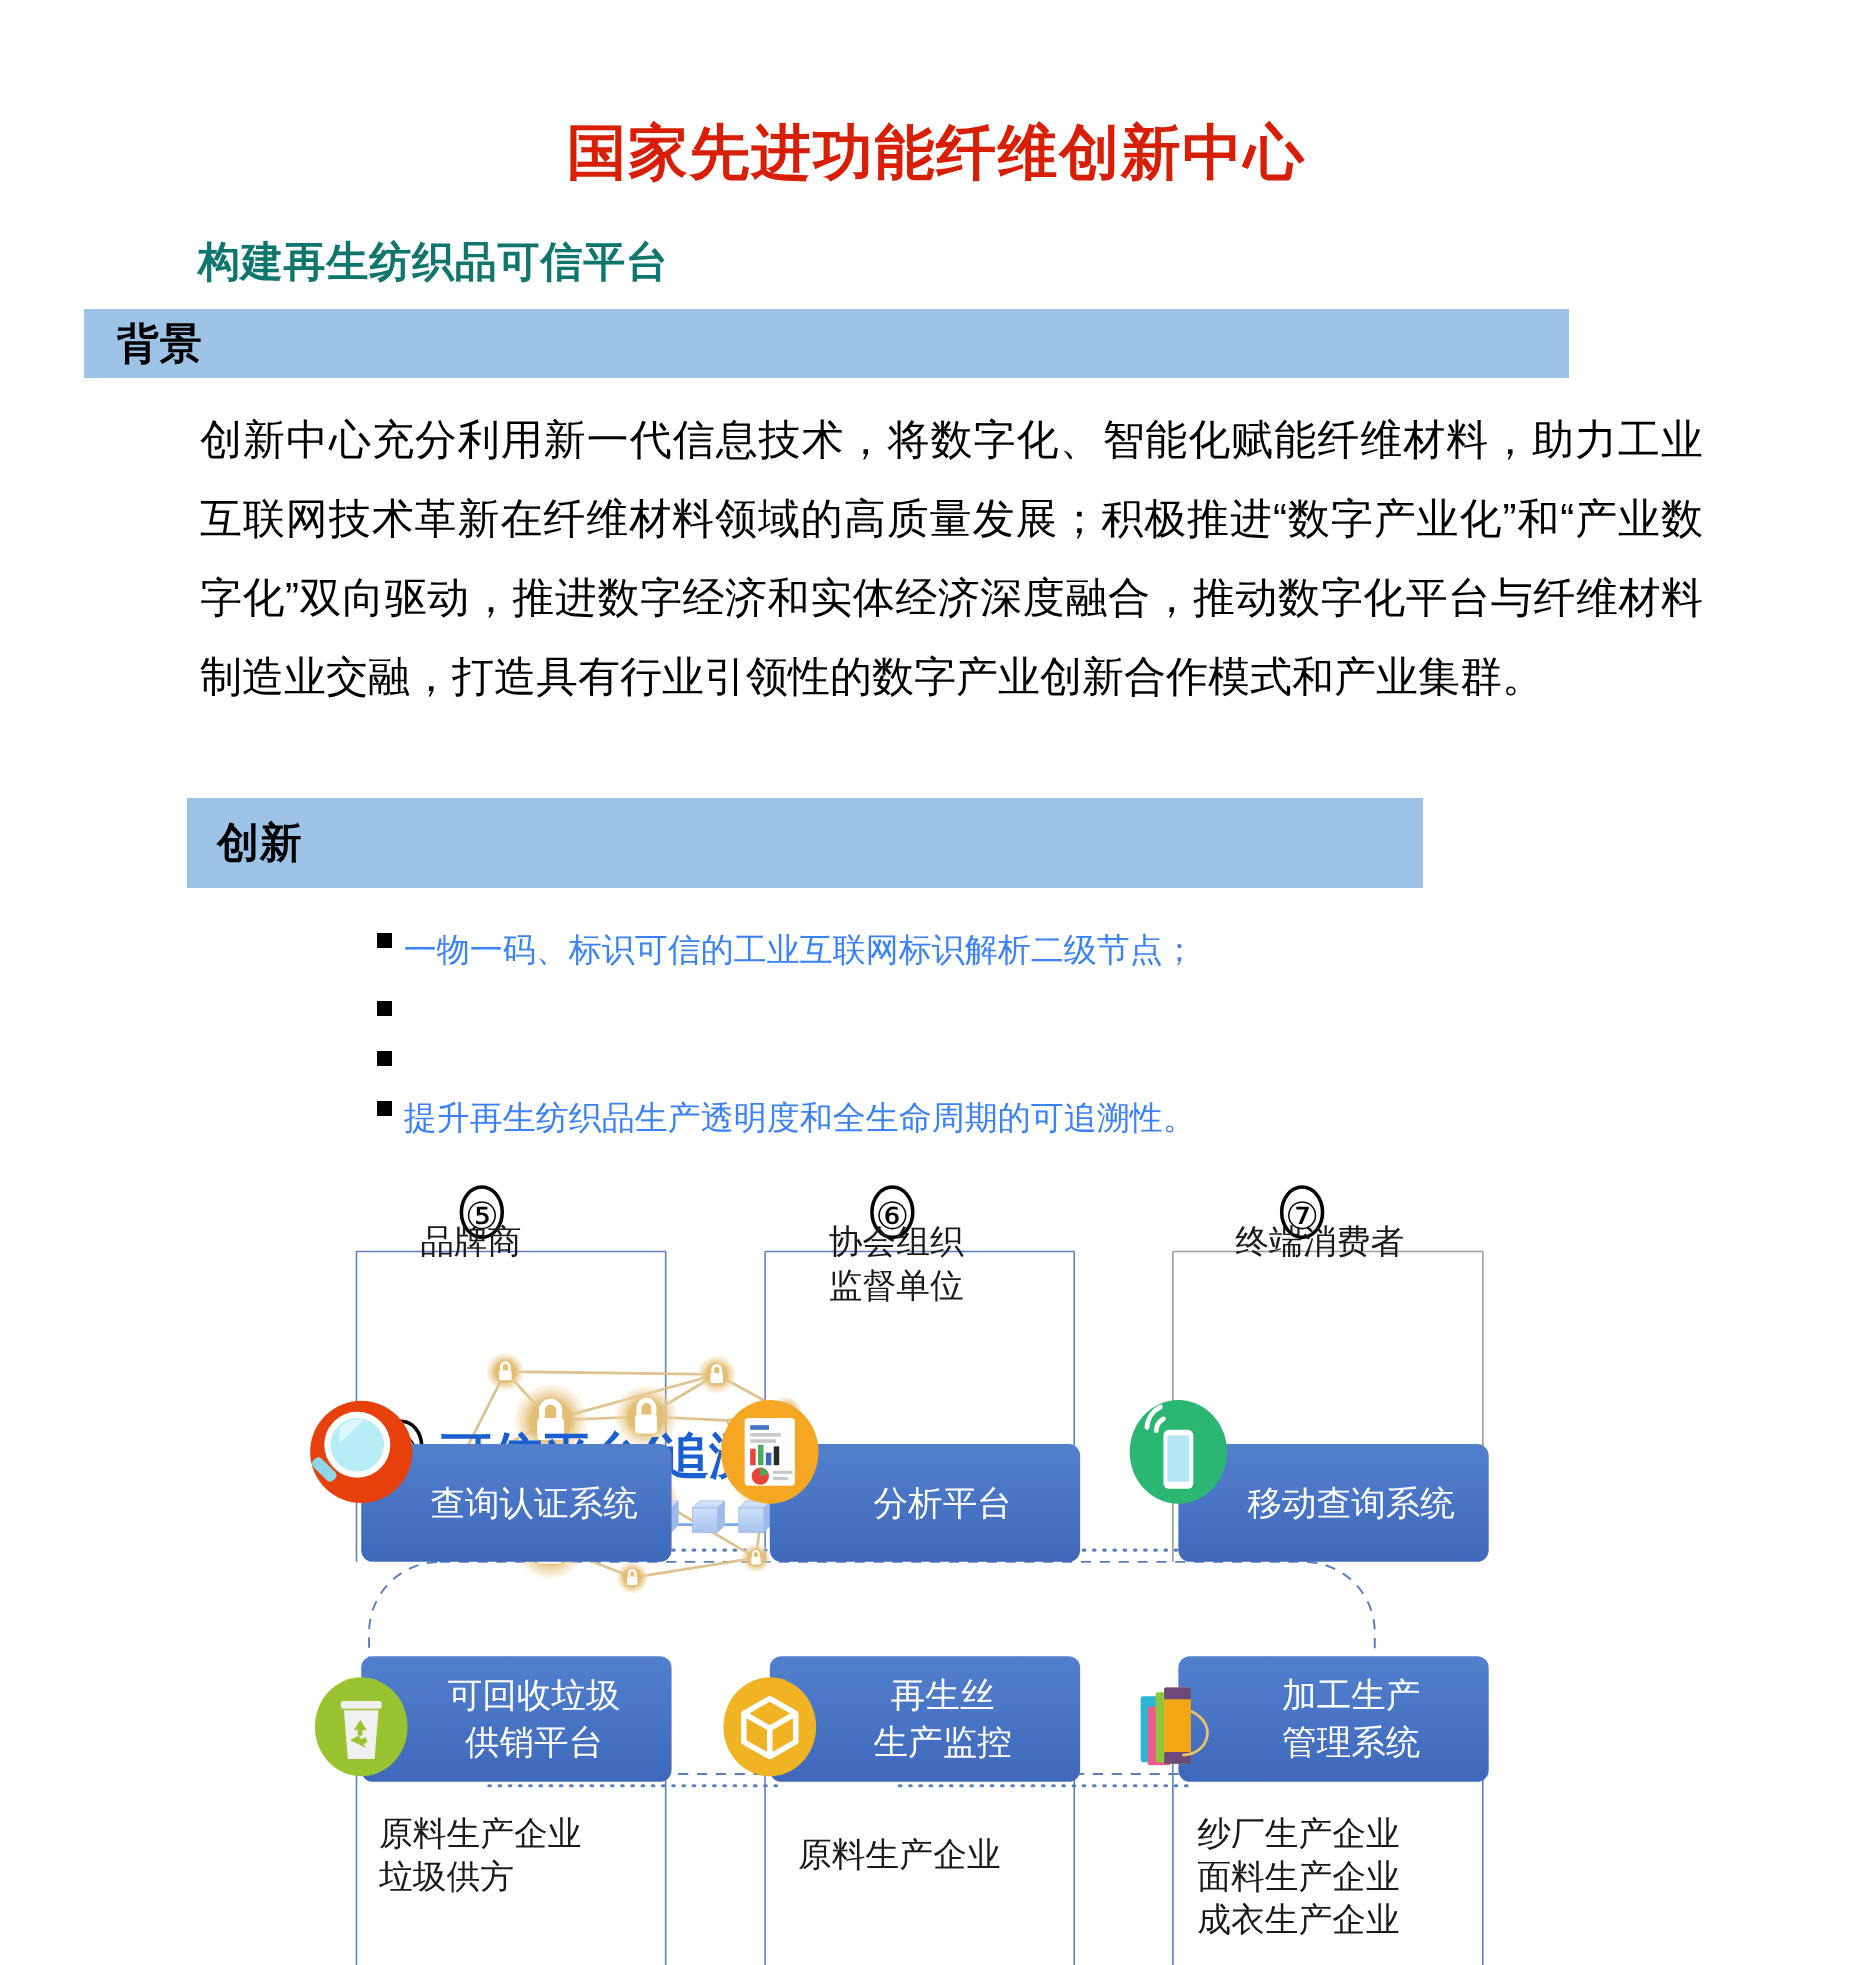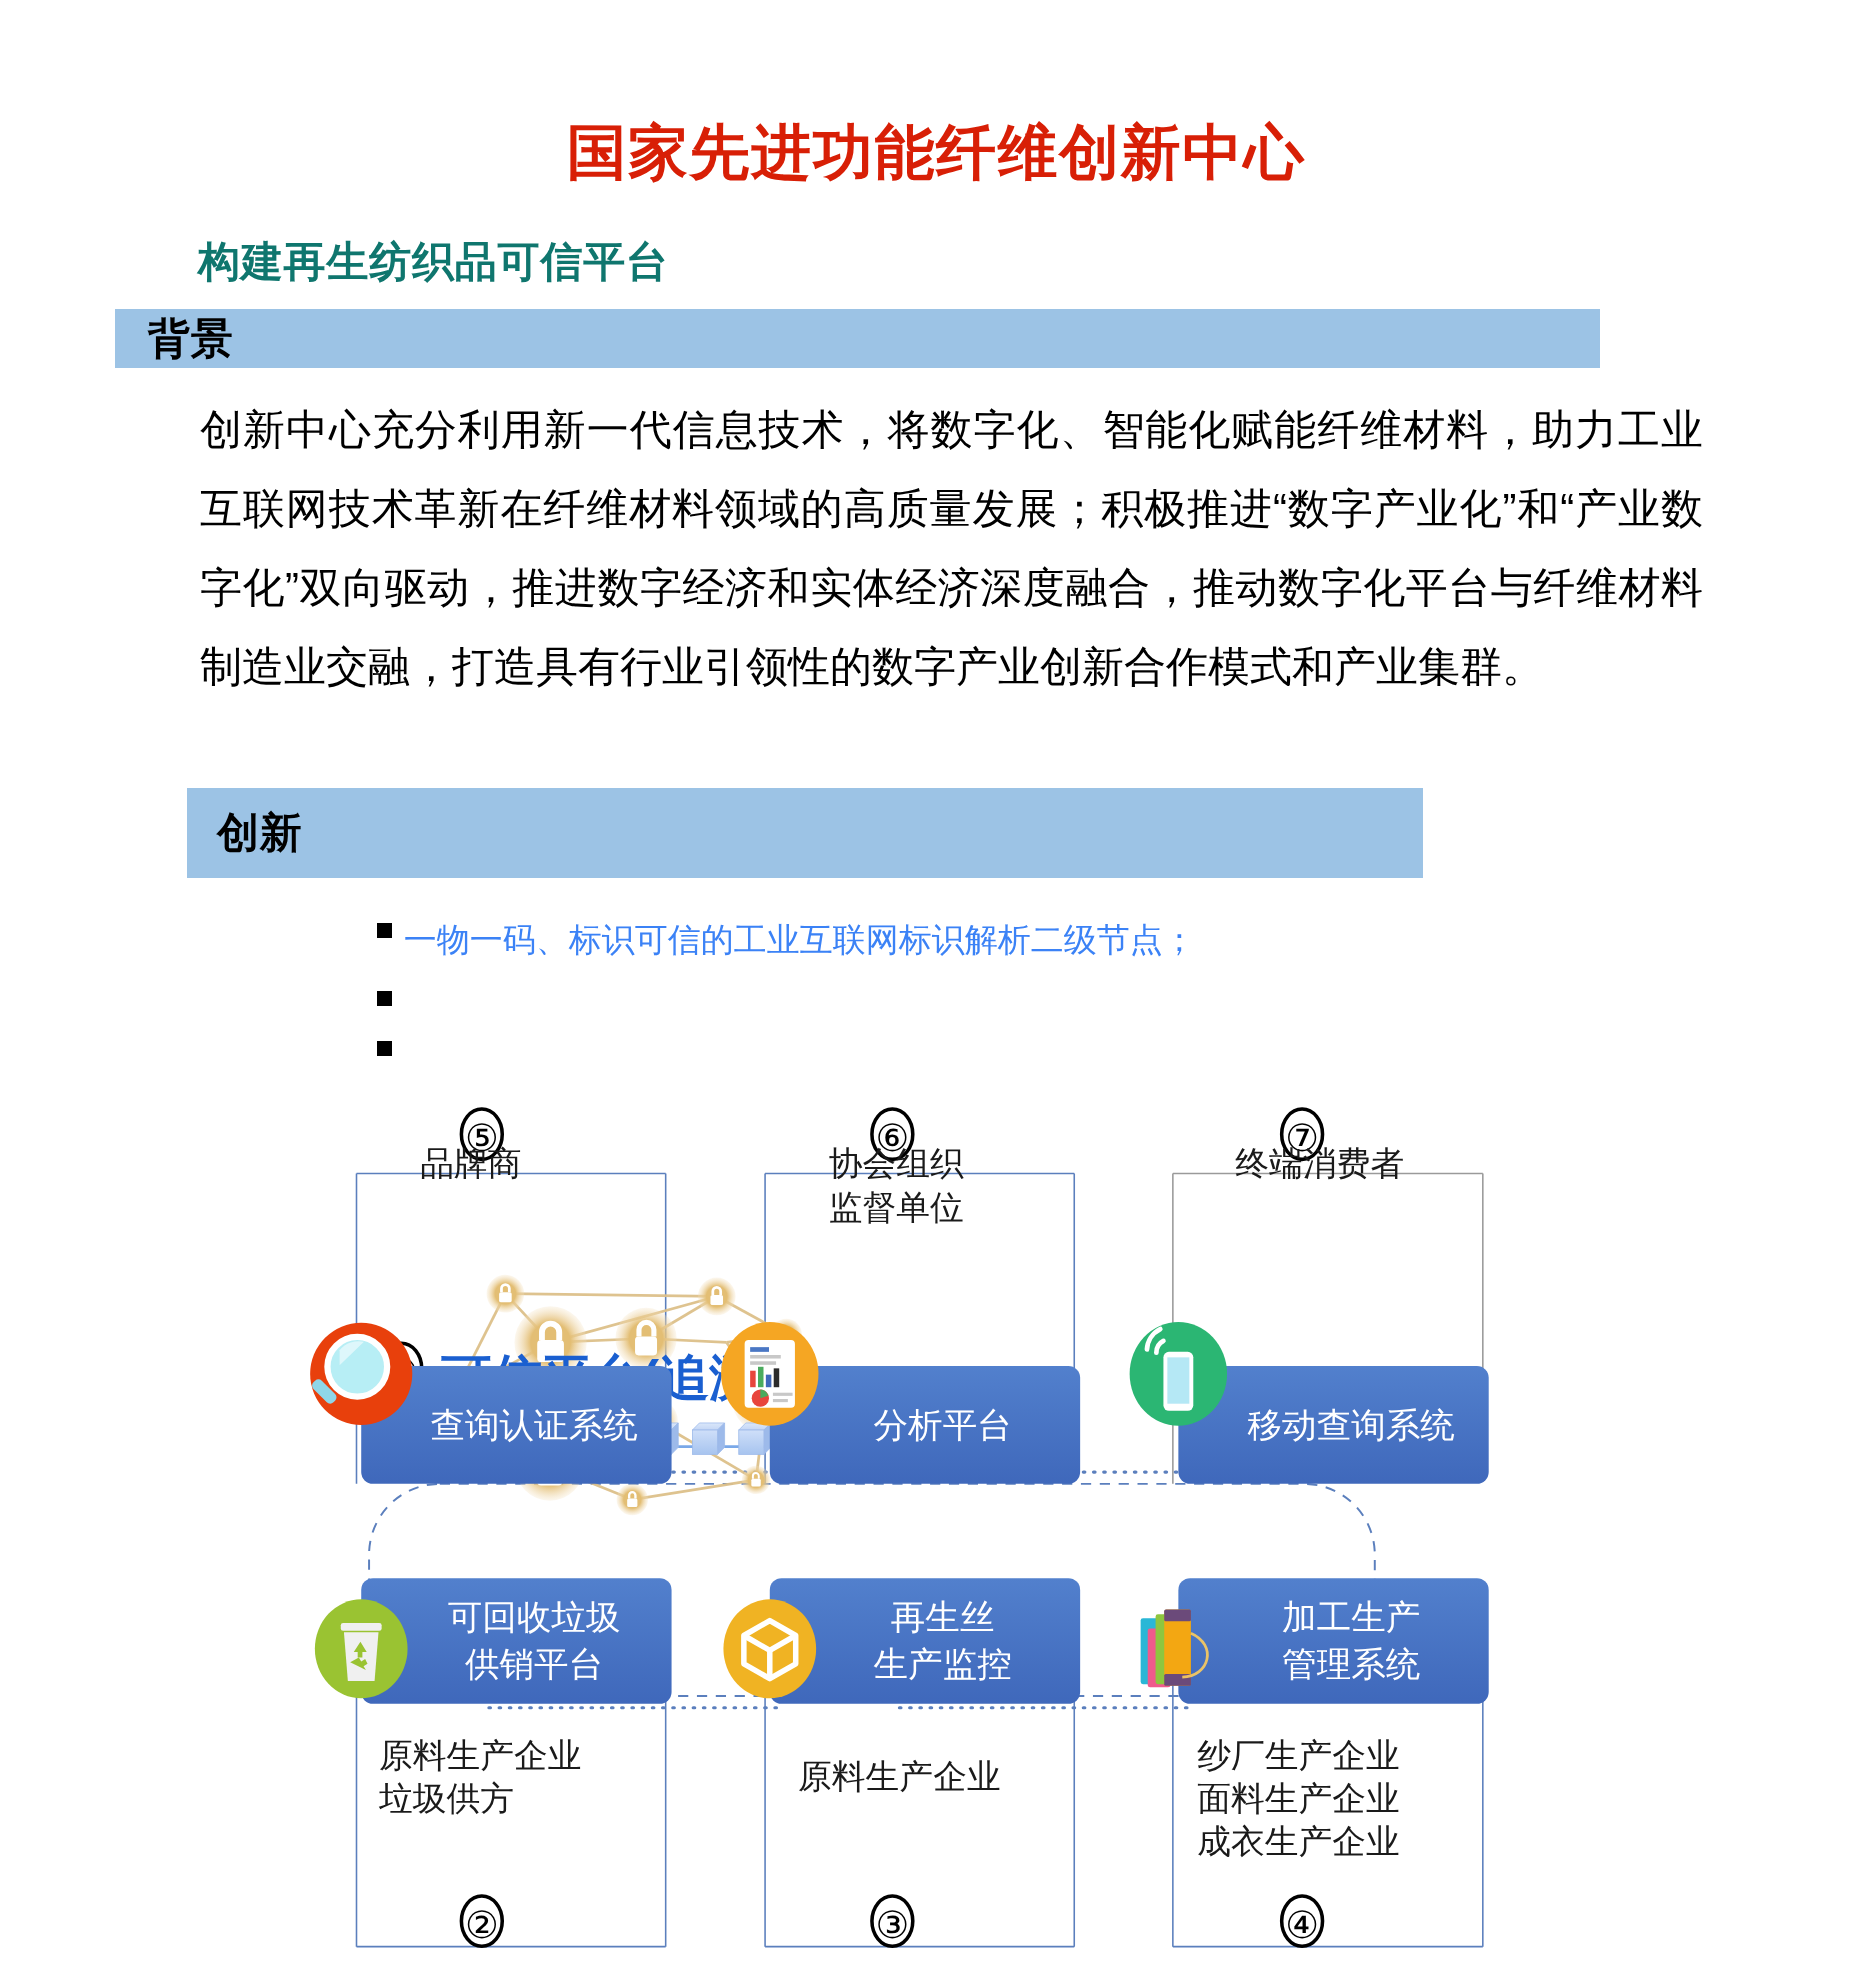--- a/index.html
+++ b/index.html
@@ -34,23 +34,23 @@
     color: #0f766e;
     font-weight: bold;
     font-size: 42px;
     letter-spacing: 0.8px;
     line-height: 1.15;
   }
 
   
   .band {
     background: #9cc3e5;
-    margin-left: 115px;
+    margin-left: 84px;
     width: 1485px;
-    height: 59px;
+    height: 69px;
     display: flex;
     align-items: center;
     box-sizing: border-box;
   }
   .band.band-innovation {
     margin-left: 187px;
     width: 1236px;
     height: 90px;
     margin-top: 81px;
   }
@@ -130,20 +130,24 @@
 <ul class="bullets">
   <li>
     <span class="bullet-square"></span>
     <span>一物一码、标识可信的工业互联网标识解析二级节点；</span>
   </li>
   <li>
     <span class="bullet-square"></span>
   </li>
   <li>
     <span class="bullet-square"></span>
+  </li>
+  <li>
+    <span class="bullet-square"></span>
+    <span>提升再生纺织品生产透明度和全生命周期的可追溯性。</span>
   </li>
 </ul>
 
 <div class="diagram">
 <svg viewBox="0 0 3120 2240" width="1226" height="880" xmlns="http://www.w3.org/2000/svg">
   <defs>
     <radialGradient id="lockGlow" cx="50%" cy="50%" r="50%">
       <stop offset="55%" stop-color="#e3be74"></stop>
       <stop offset="100%" stop-color="#f3e0bd" stop-opacity="0.25"></stop>
     </radialGradient>

